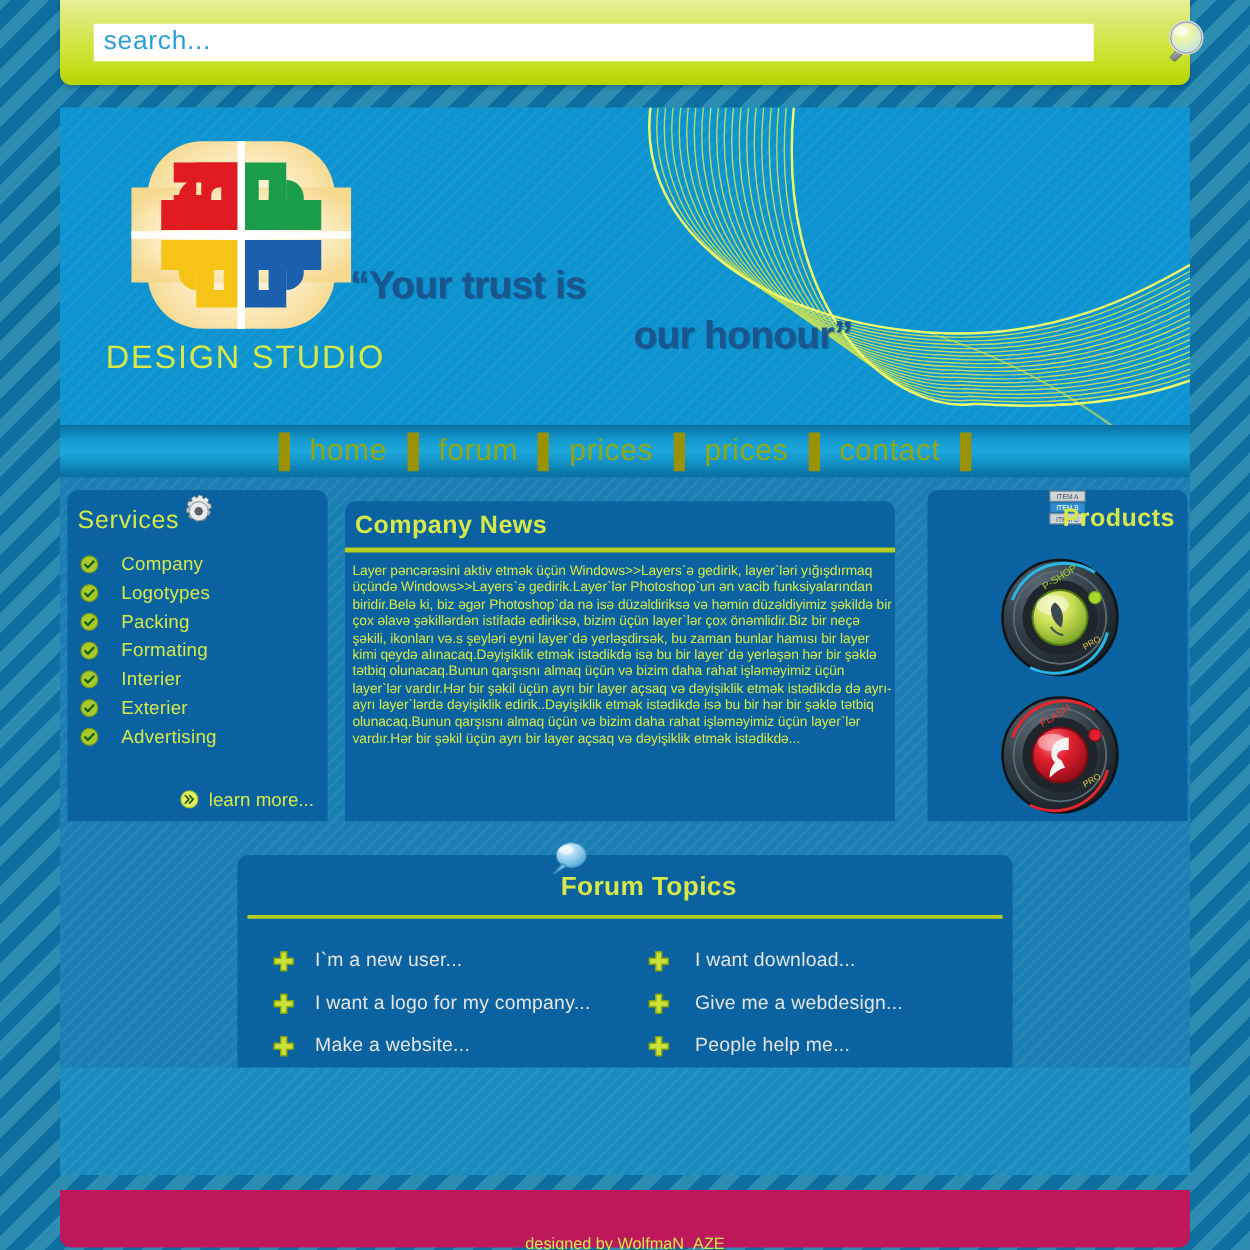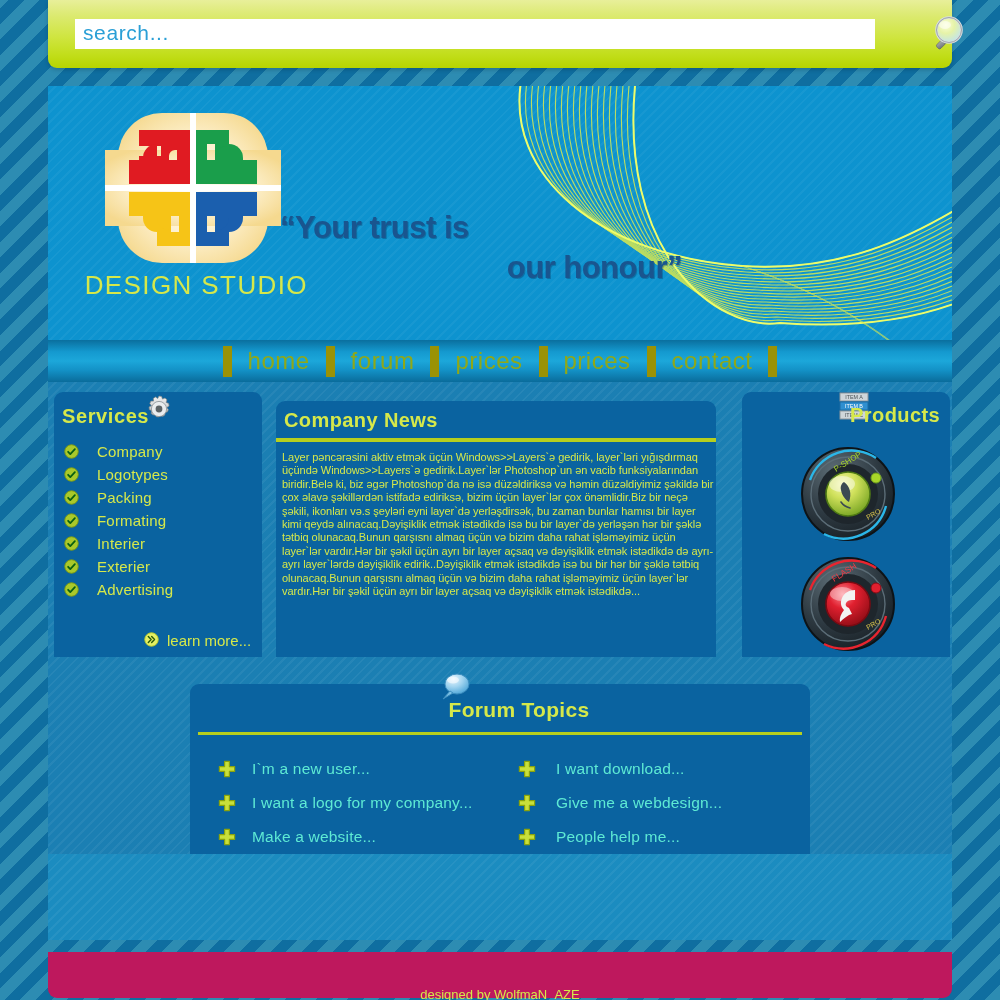--- a/index.html
+++ b/index.html
@@ -108,21 +108,21 @@
     font-size:13px; color:#d6e84a;
   }
 
   
   #services {
     position:absolute; left:6px; top:306px; width:208px; height:265px;
     background:#0a63a0; border-radius:9px 9px 0 0;
   }
   #services-title {
     position:absolute; left:8px; top:13px;
-    font-size:20px; font-weight:bold; color:#d6e84a; letter-spacing:.6px;
+    font-size:20px; font-weight:normal; color:#d6e84a; letter-spacing:.6px;
   }
   #services-gear { position:absolute; left:90px; top:2px; width:30px; height:30px; }
   #services-list { position:absolute; left:10px; top:48px; width:190px; }
   .svc-row { display:flex; align-items:center; height:23px; margin-bottom:0px; cursor:pointer; }
   .svc-check { width:15px; height:15px; flex:0 0 auto; margin-right:18px; }
   .svc-label { font-size:15px; color:#d6e84a; letter-spacing:.2px; }
   #learn-more {
     position:absolute; left:90px; top:240px; display:flex; align-items:flex-start; cursor:pointer;
   }
   #learn-more-icon { width:15px; height:15px; margin-right:8px; flex:0 0 auto; }
@@ -170,21 +170,21 @@
     padding-left:38px;
   }
   #forum-bubble { position:absolute; left:248px; top:-12px; width:34px; height:32px; }
   #forum-rule { position:absolute; left:8px; top:48px; width:604px; height:3px; background:#b6cf1e; }
   #forum-grid {
     position:absolute; left:28px; top:68px; width:580px;
     display:grid; grid-template-columns:300px 280px; grid-auto-rows:34px;
   }
   .topic { display:flex; align-items:center; cursor:pointer; }
   .topic-plus { width:18px; height:18px; flex:0 0 auto; margin-right:16px; }
-  .topic-label { font-size:15.5px; color:#5eead4; letter-spacing:.2px; }
+  .topic-label { font-size:15.5px; color:#e5e5e5; letter-spacing:.2px; }
   .topic.col2 .topic-plus { margin-right:20px; }
 </style>
 </head>
 <body>
 
 <div id="searchbar">
   <input id="search-input" type="text" placeholder="search..." style="">
   <button id="search-icon-btn">
     <svg width="56" height="50" viewBox="0 0 56 50">
       <defs>

